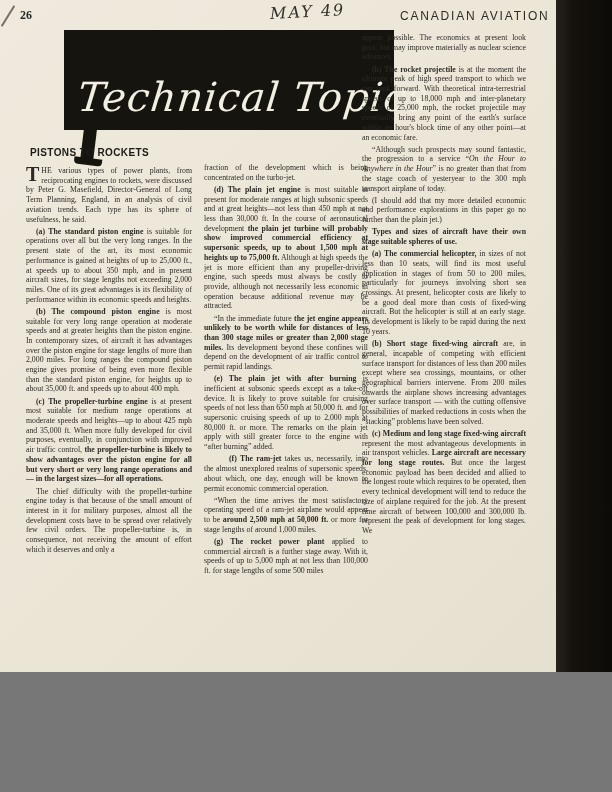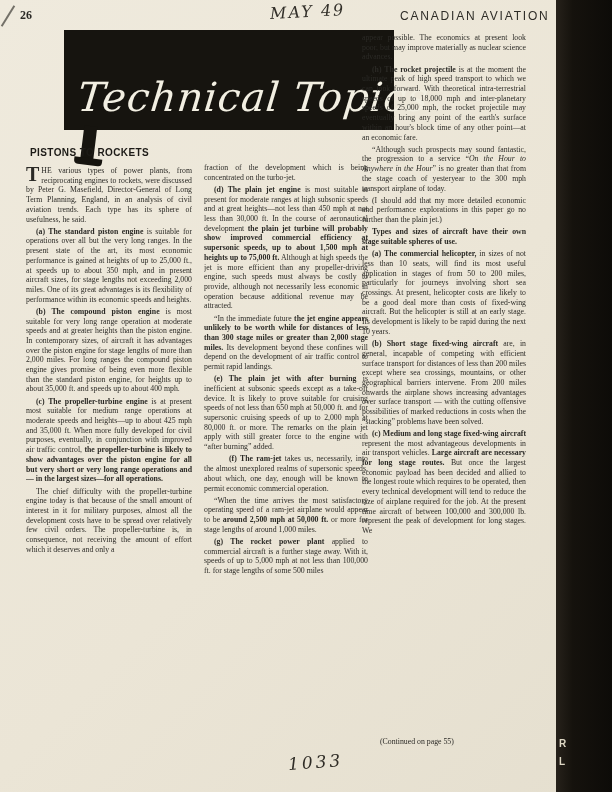--- a/index.html
+++ b/index.html
@@ -1,17 +1,17 @@
 <!DOCTYPE html>
 <html><head>
 <meta charset="utf-8">
 <style>
   html,body { margin:0; padding:0; background:#777; }
   .page {
-    position:relative; width:612px; height:792px; overflow:hidden;
+    position:relative; width:612px; height:672px; overflow:hidden;
     background:linear-gradient(135deg,#efeadd 0%, #ebe5d6 55%, #e5dfcf 100%);
     font-family:"Liberation Serif", serif; color:#2b2a26;
   }
   .pen-mark { position:absolute; left:7px; top:4px; width:2px; height:24px;
     background:#4a4740; transform:rotate(32deg); opacity:.75; }
   .page-number { position:absolute; left:20px; top:8px; font-size:12px; font-weight:bold; }
   .hand-date { position:absolute; left:270px; top:2px; font-size:16px; font-style:italic;
     font-family:"DejaVu Serif", serif; transform:rotate(-3deg); letter-spacing:2px; color:#33302a; }
   .mag-title { position:absolute; left:400px; top:9px; font-size:12px; letter-spacing:1.8px;
     font-family:"Liberation Sans", sans-serif; color:#2e2c27; }

